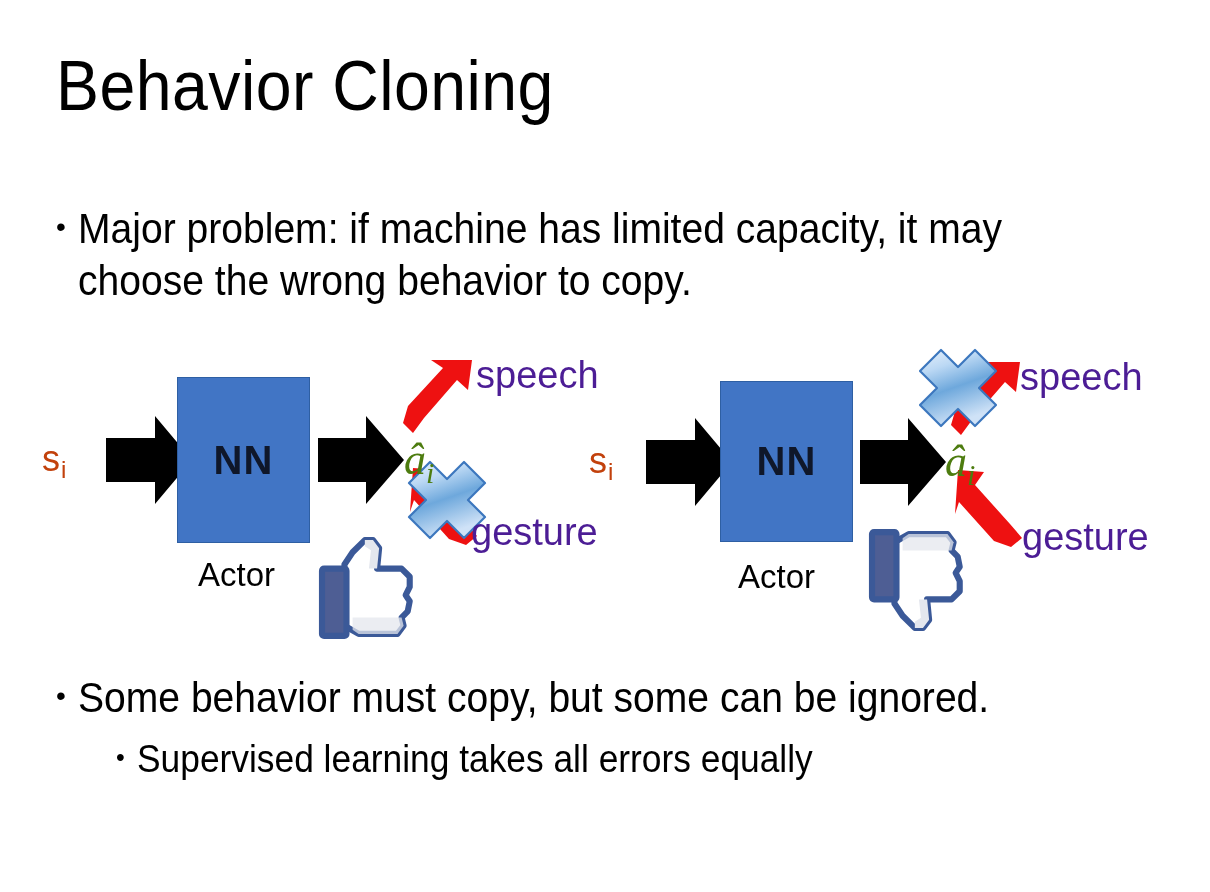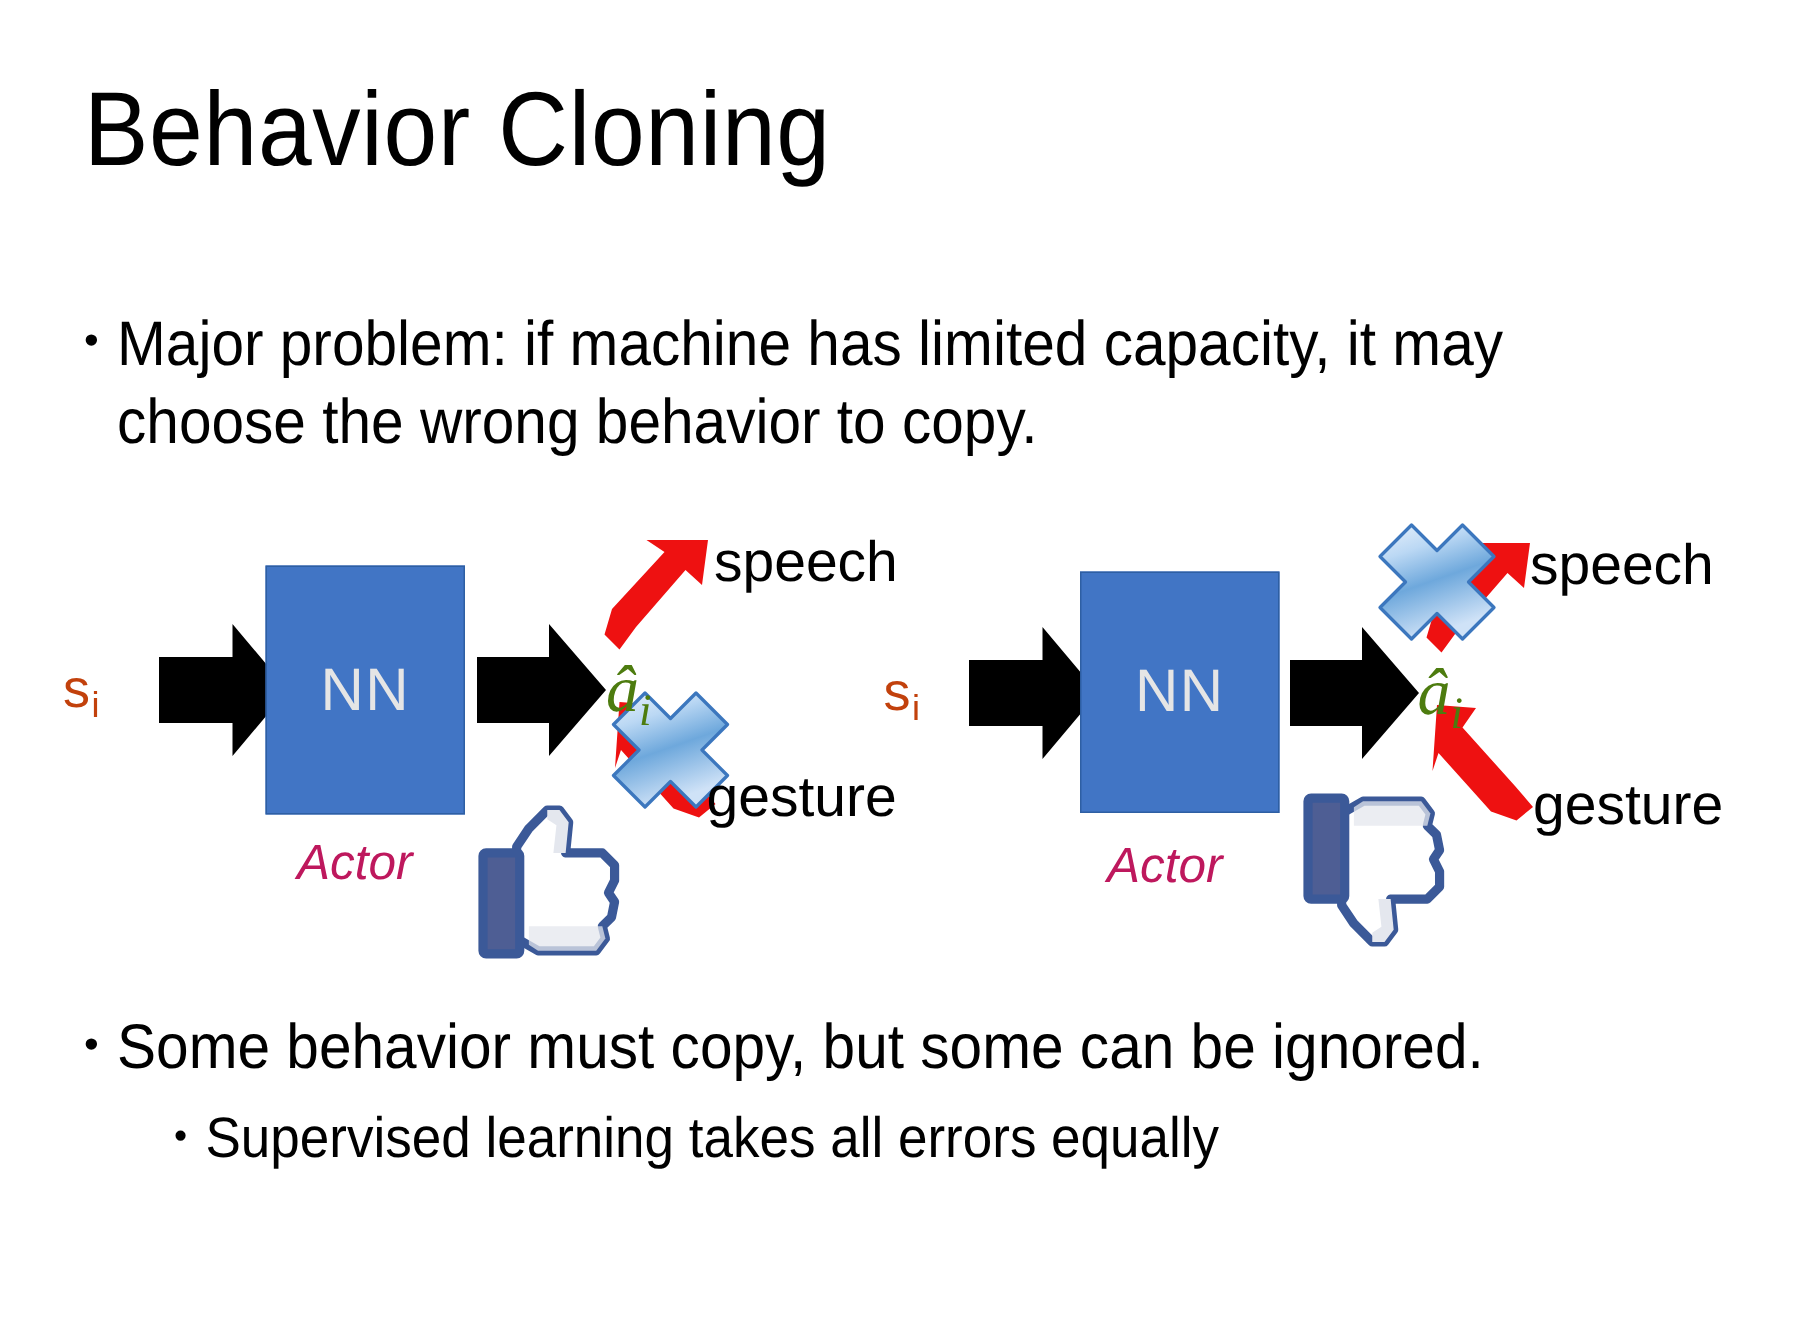--- a/index.html
+++ b/index.html
@@ -106,34 +106,33 @@
   .nn-box {
     position: absolute;
     background: #4175C5;
     border: 1px solid #2E5FA3;
     box-sizing: border-box;
     display: flex;
     align-items: center;
     justify-content: center;
   }
   .nn-label {
-    color: #e5e5e5;
+    color: #0f172a;
     font-family: "Liberation Sans", sans-serif;
     font-size: 40px;
-    font-weight: 400;
+    font-weight: 700;
     letter-spacing: 1px;
   }
 
   .actor-label {
     position: absolute;
-    color: #be185d;
+    color: #000000;
     font-family: "Liberation Sans", sans-serif;
     font-size: 33px;
     white-space: nowrap;
-    font-style: italic;
   }
 
   .state-label {
     position: absolute;
     color: #c2410c;
     font-family: "Liberation Sans", sans-serif;
     font-size: 36px;
     white-space: nowrap;
   }
   .state-label sub {
@@ -157,21 +156,21 @@
     font-size: 30px;
     font-style: italic;
     vertical-align: baseline;
     position: relative;
     top: 9px;
     left: 0px;
   }
 
   .out-label {
     position: absolute;
-    color: #000000;
+    color: #4c1d95;
     font-family: "Liberation Sans", sans-serif;
     font-size: 38px;
     white-space: nowrap;
   }
 
   .svg-layer {
     position: absolute;
     left: 0;
     top: 0;
     width: 100%;

